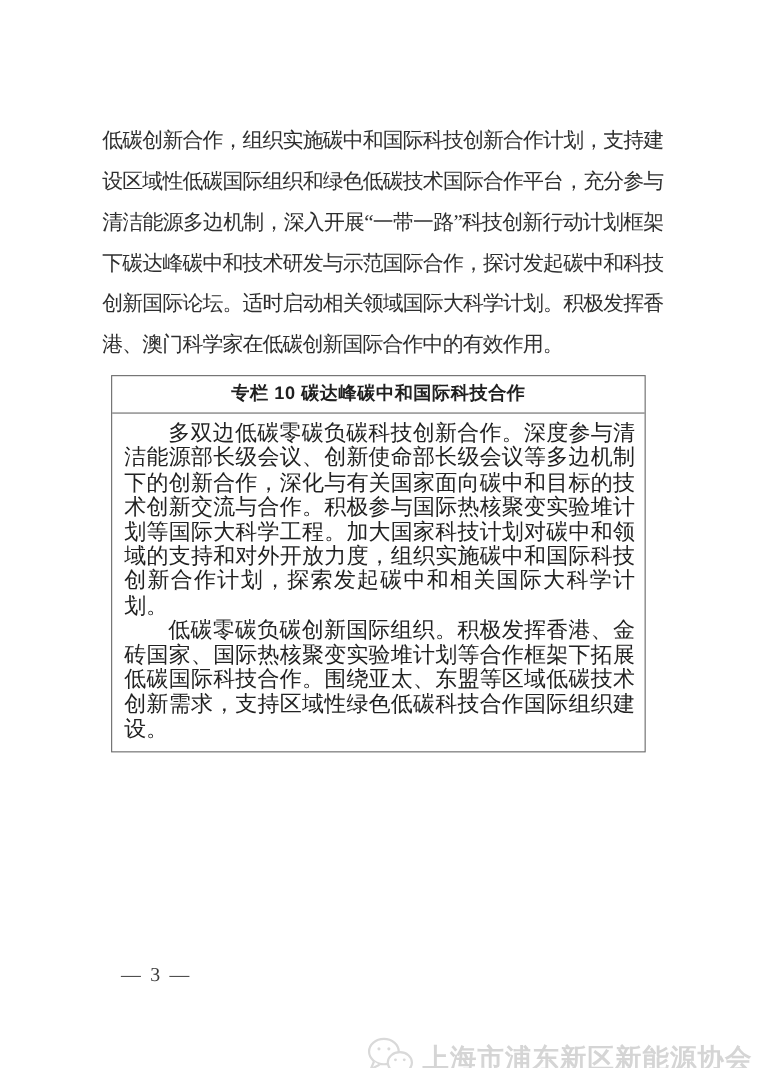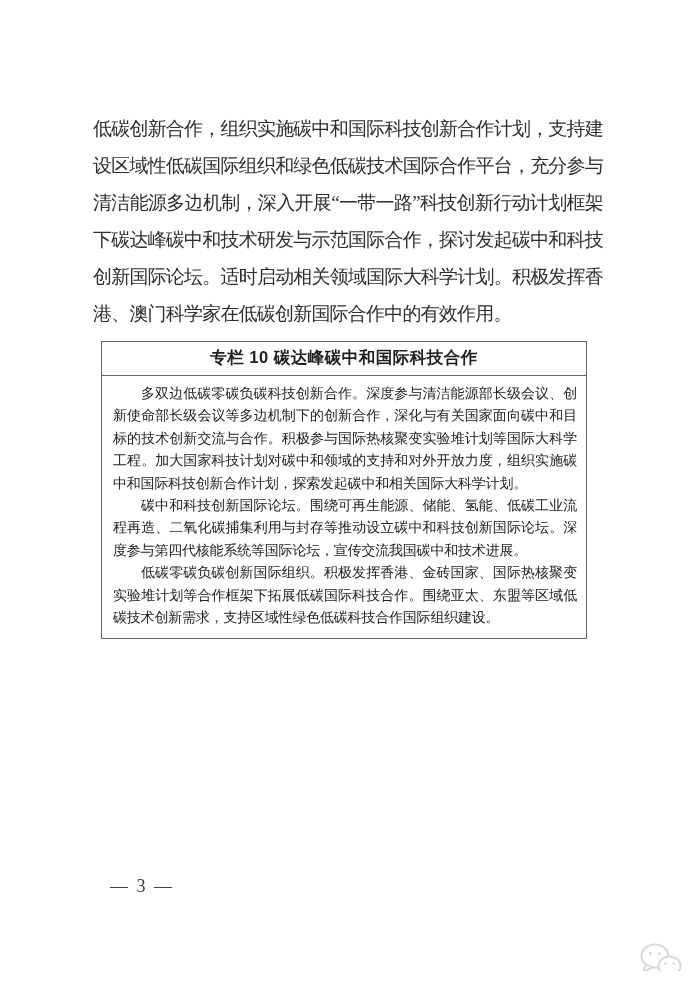--- a/index.html
+++ b/index.html
@@ -37,21 +37,21 @@
     font-weight:700;
     font-size:16.5px;
     color:#1f1f1f;
     padding:5px 0 6px 0;
     border-bottom:1.5px solid #686868;
     letter-spacing:0.5px;
   }
   .box-body{ padding:7px 9px 9px 11px; }
   .box-body p{
     margin:0;
-    font-size:14px;
+    font-size:20px;
     line-height:22.4px;
     text-indent:2em;
     text-align:justify;
     color:#222222;
     letter-spacing:-0.2px;
   }
   .page-number{
     position:absolute;
     left:110px;top:876px;
     font-size:18px;
@@ -80,21 +80,20 @@
 <div class="page">
 
   <div class="content">
 
     <p class="body-para">低碳创新合作，组织实施碳中和国际科技创新合作计划，支持建设区域性低碳国际组织和绿色低碳技术国际合作平台，充分参与清洁能源多边机制，深入开展“一带一路”科技创新行动计划框架下碳达峰碳中和技术研发与示范国际合作，探讨发起碳中和科技创新国际论坛。适时启动相关领域国际大科学计划。积极发挥香港、澳门科学家在低碳创新国际合作中的有效作用。</p>
 
     <div class="column-box">
       <div class="box-title">专栏 10  碳达峰碳中和国际科技合作</div>
       <div class="box-body">
         <p>多双边低碳零碳负碳科技创新合作。深度参与清洁能源部长级会议、创新使命部长级会议等多边机制下的创新合作，深化与有关国家面向碳中和目标的技术创新交流与合作。积极参与国际热核聚变实验堆计划等国际大科学工程。加大国家科技计划对碳中和领域的支持和对外开放力度，组织实施碳中和国际科技创新合作计划，探索发起碳中和相关国际大科学计划。</p>
-        <p>碳中和科技创新国际论坛。围绕可再生能源、储能、氢能、低碳工业流程再造、二氧化碳捕集利用与封存等推动设立碳中和科技创新国际论坛。深度参与第四代核能系统等国际论坛，宣传交流我国碳中和技术进展。</p>
         <p>低碳零碳负碳创新国际组织。积极发挥香港、金砖国家、国际热核聚变实验堆计划等合作框架下拓展低碳国际科技合作。围绕亚太、东盟等区域低碳技术创新需求，支持区域性绿色低碳科技合作国际组织建设。</p>
       </div>
     </div>
 
 
   </div>
 
   <div class="page-number">— 3 —</div>
 
   <div class="watermark">
@@ -103,15 +102,16 @@
         <ellipse cx="17" cy="15" rx="13.5" ry="11.5" stroke="#d9d9d9" stroke-width="2" fill="#ffffff"></ellipse>
         <path d="M8 24 L5 31 L13 27" stroke="#d9d9d9" stroke-width="2" fill="#ffffff" stroke-linejoin="round"></path>
         <circle cx="12.5" cy="12.5" r="1.4" fill="#d9d9d9"></circle>
         <circle cx="21.5" cy="12.5" r="1.4" fill="#d9d9d9"></circle>
         <ellipse cx="31.5" cy="25" rx="11" ry="9.5" stroke="#d9d9d9" stroke-width="2" fill="#ffffff"></ellipse>
         <path d="M39 32 L41.5 38 L34.5 34.5" stroke="#d9d9d9" stroke-width="2" fill="#ffffff" stroke-linejoin="round"></path>
         <circle cx="27.5" cy="22.5" r="1.3" fill="#d9d9d9"></circle>
         <circle cx="35.5" cy="22.5" r="1.3" fill="#d9d9d9"></circle>
       </svg>
     </span>
+    <span>上海市浦东新区新能源协会</span>
   </div>
 
 </div>
 
 </body></html>

